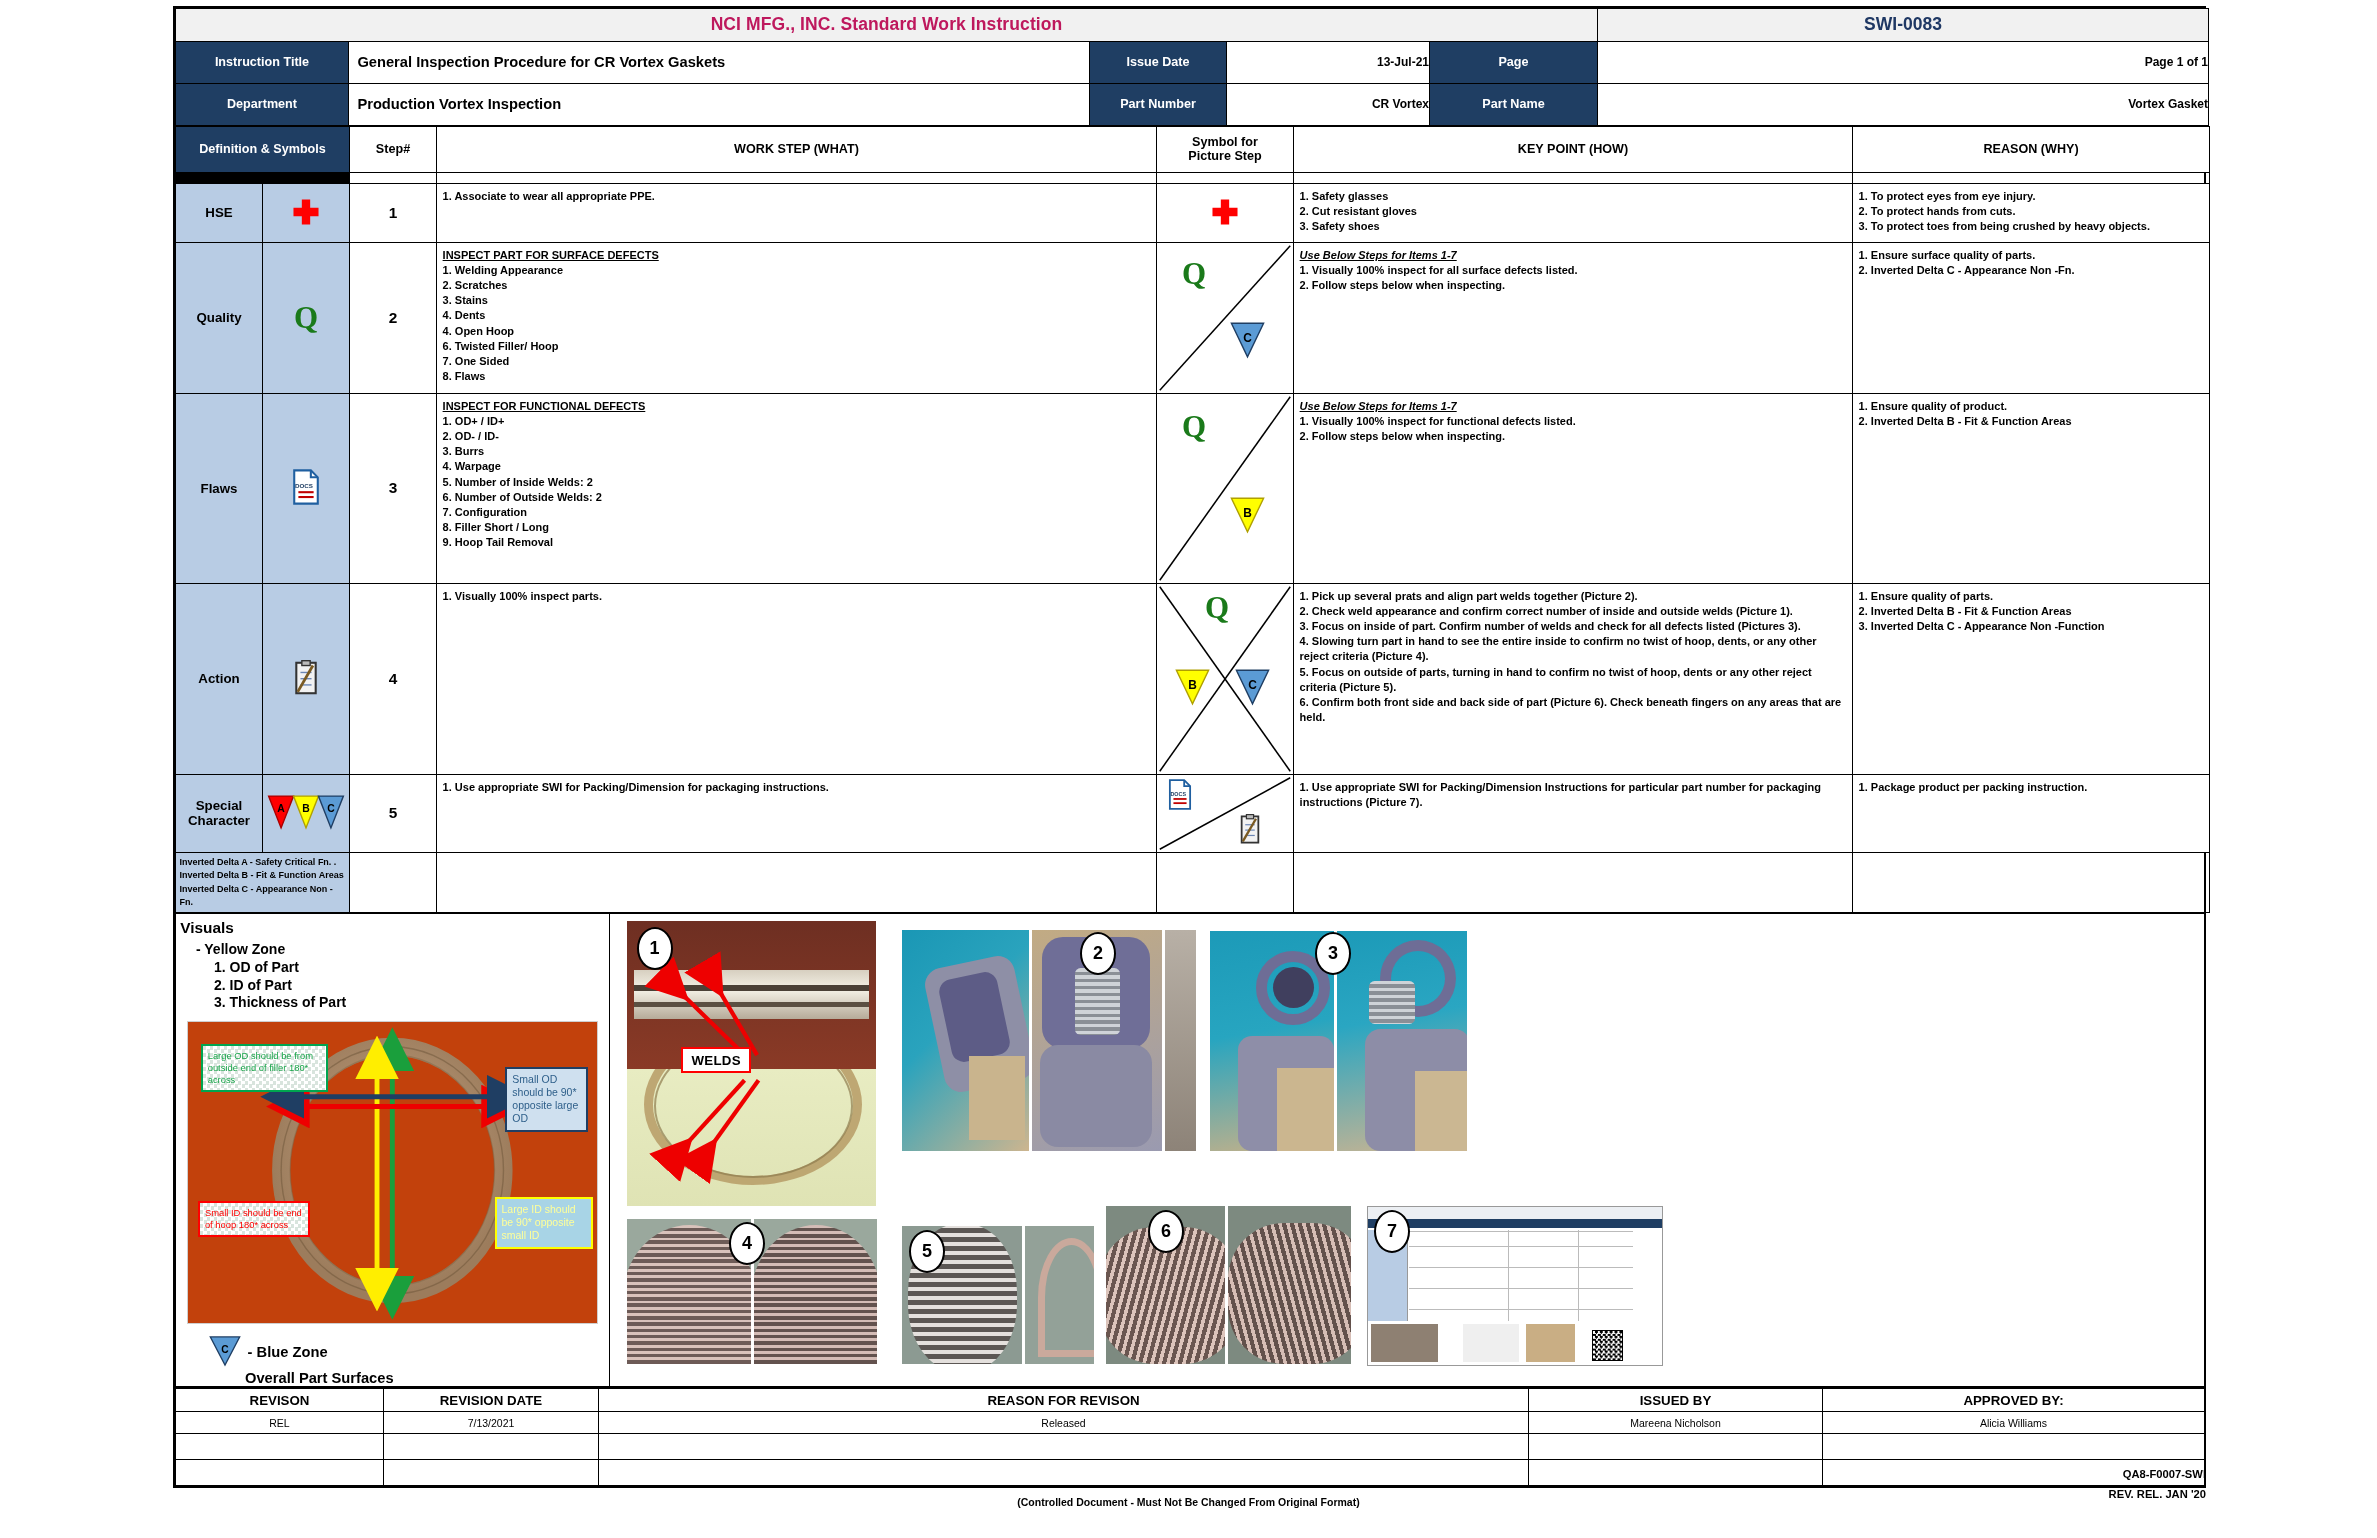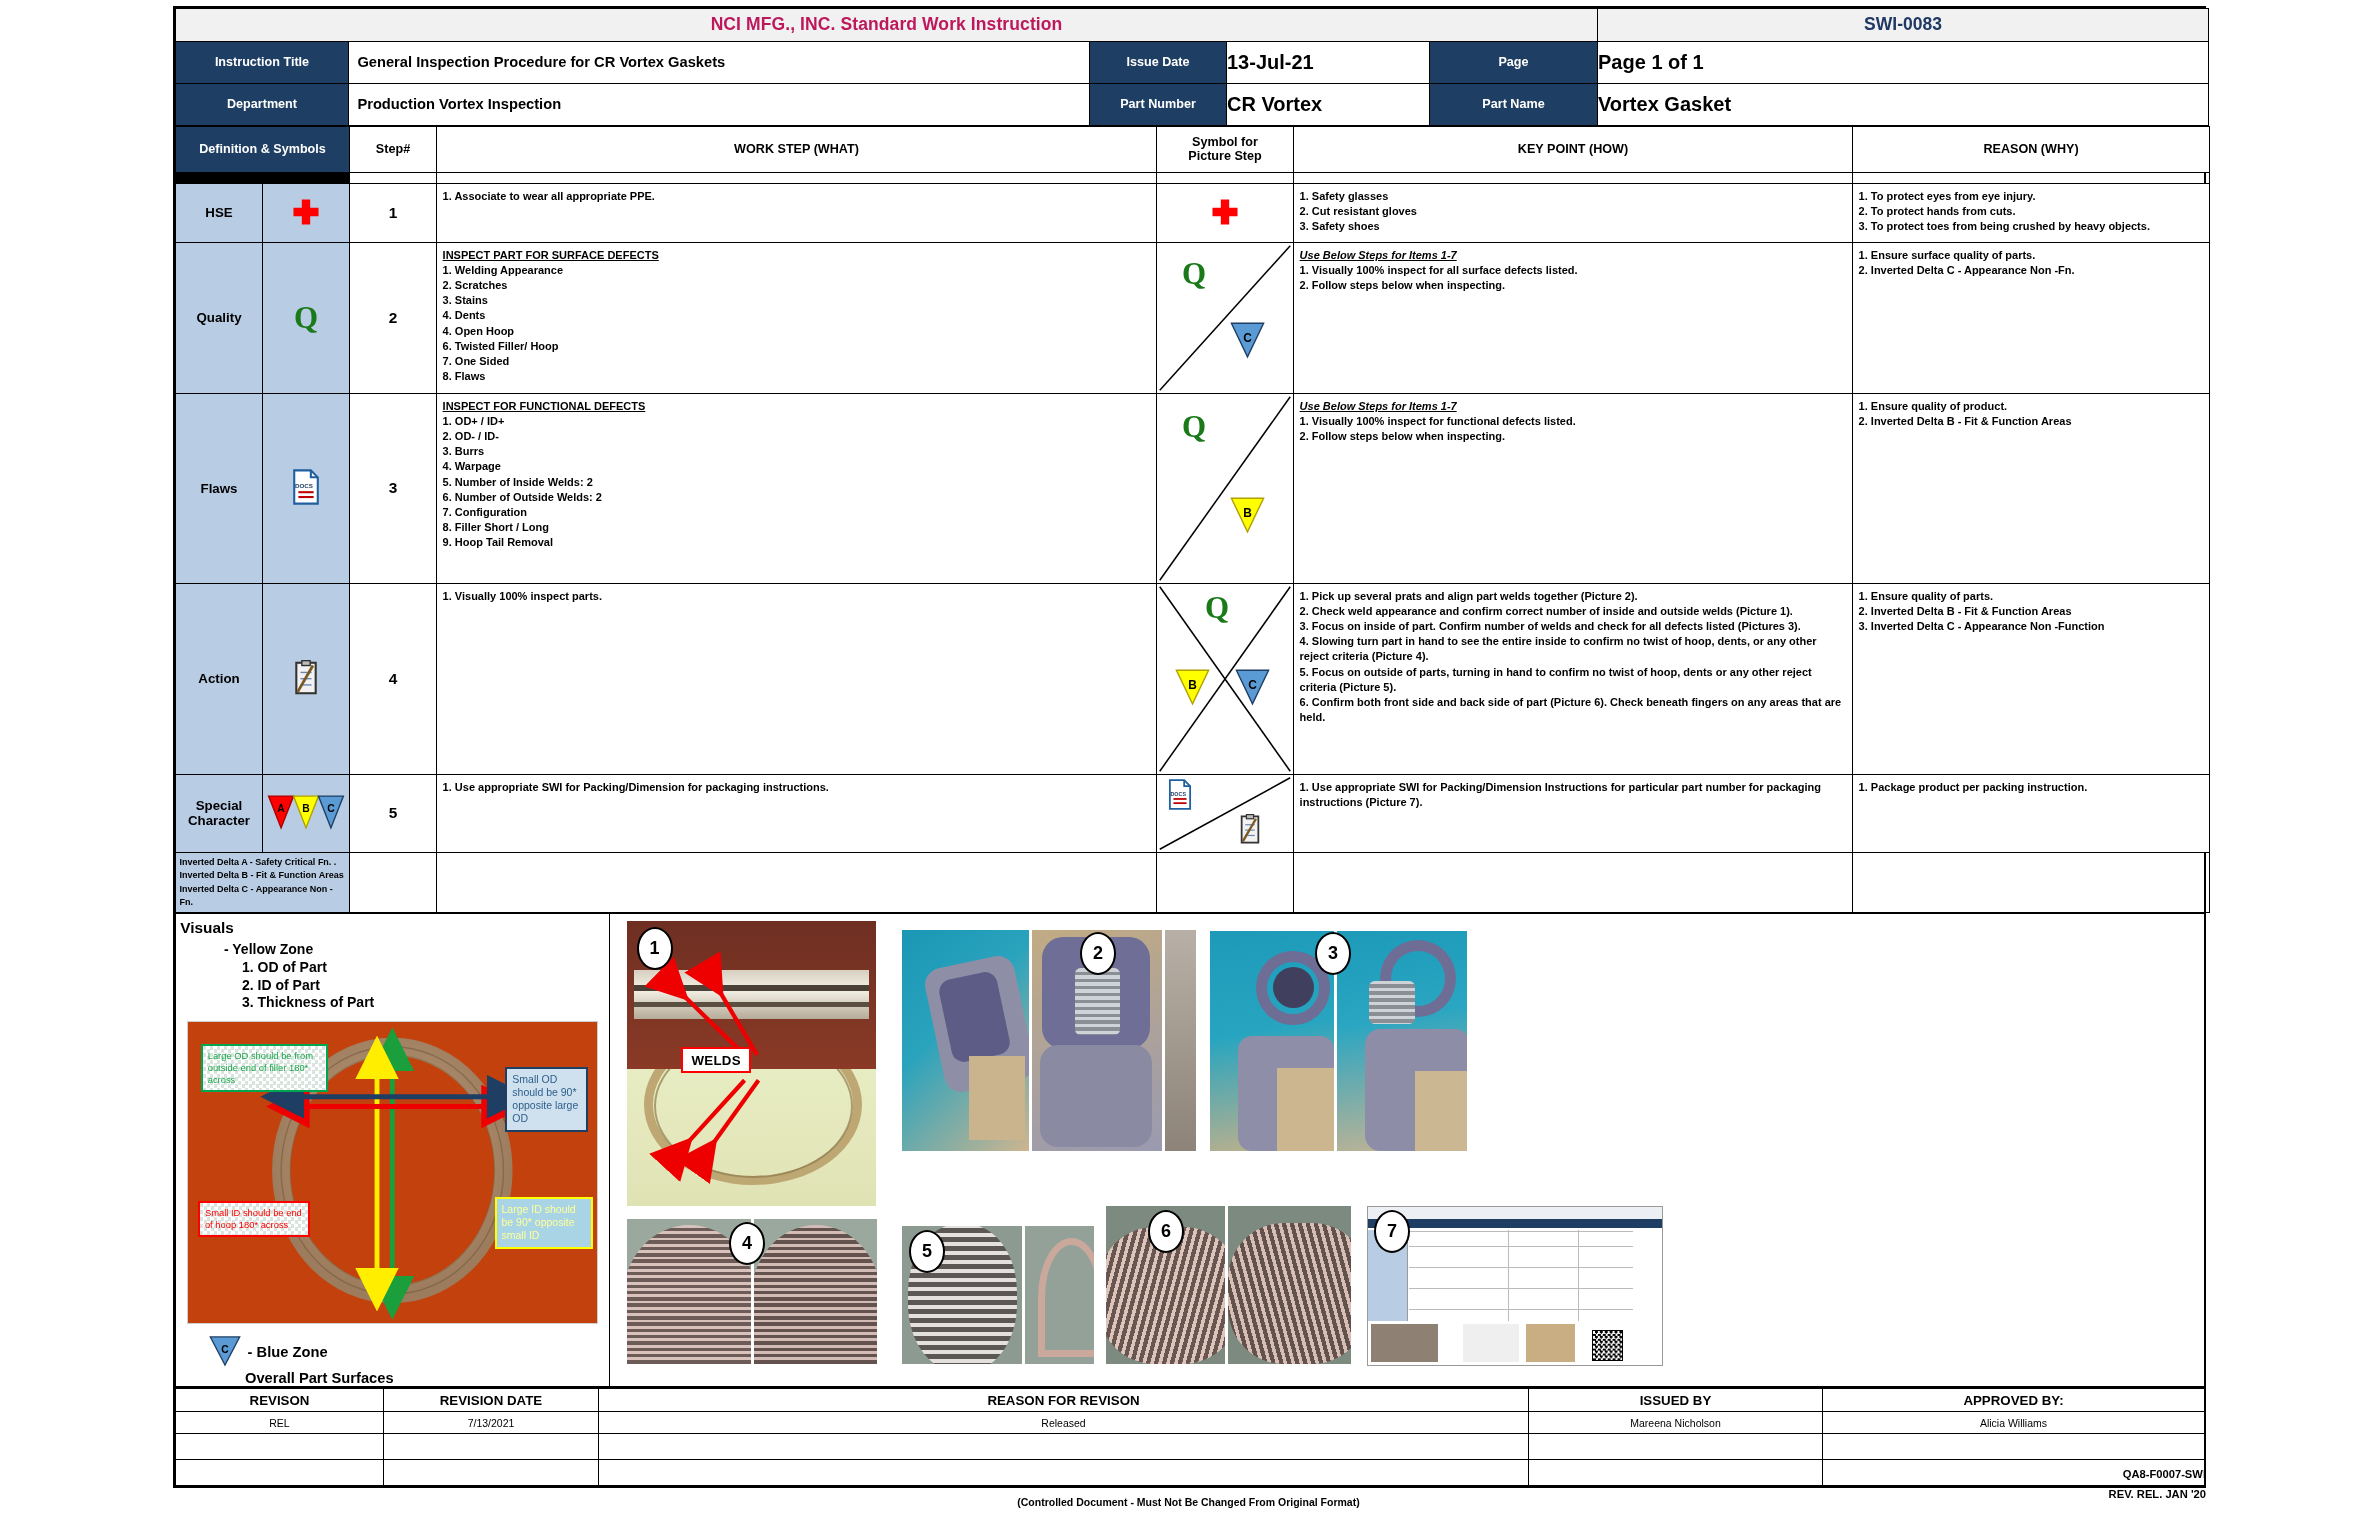--- a/index.html
+++ b/index.html
@@ -7,41 +7,41 @@
   .page{position:relative;width:2377px;height:1538px;box-sizing:border-box;padding:0;}
   .sheet{position:absolute;left:173px;top:5.6px;width:2033px;border:2.1px solid #000;box-sizing:border-box;}
 
   table{border-collapse:collapse;table-layout:fixed;width:100%;}
   td,th{border:0.7px solid #000;padding:0;vertical-align:middle;}
 
   .hdr-title{background:#f1f1f1;color:#be185d;font-size:17.5px;font-weight:bold;text-align:center;height:32px;letter-spacing:0.1px;}
   .hdr-code{background:#f1f1f1;color:#1f3864;font-size:17.5px;font-weight:bold;text-align:center;}
 
   .lbl{background:#1f3e63;color:#fff;font-weight:bold;font-size:12.6px;text-align:center;}
-  .val{background:#fff;font-weight:bold;font-size:20px;text-align:left;}
+  .val{background:#fff;font-weight:bold;font-size:12px;text-align:right;}
   .val.left{text-align:left;padding-left:8.4px;font-size:14.7px;}
 
   .colhdr{font-weight:bold;font-size:12.6px;text-align:center;background:#fff;line-height:1.15;}
   .blackcell{background:#000;}
 
   .defcell{background:#b8cce4;font-weight:bold;font-size:13.3px;text-align:center;}
   .symcell{background:#b8cce4;text-align:center;}
   .stepno{font-weight:bold;font-size:15.4px;text-align:center;background:#fff;}
   .cellbody{font-size:11px;font-weight:bold;vertical-align:top;padding:4.9px 5.6px 5.6px 5.6px;line-height:1.38;background:#fff;}
   .cellbody .hd{text-decoration:underline;}
   .cellbody .it{font-style:italic;text-decoration:underline;font-weight:bold;}
 
   .legend{background:#b8cce4;font-size:9px;font-weight:bold;line-height:1.5;padding:2.8px 3.5px;text-align:left;}
 
   
   .symbox{position:relative;width:100%;height:100%;min-height:42px;}
   .diag{position:absolute;left:0;top:0;width:100%;height:100%;}
   .glyphQ{font-family:"Liberation Serif",serif;color:#1a7a1a;font-size:31px;font-weight:bold;line-height:1;}
   .visuals-title{font-size:15.4px;font-weight:bold;padding:4.2px 0 0 4.2px;}
-  .vis-list{font-size:14px;font-weight:bold;line-height:1.28;padding-left:48px;}
+  .vis-list{font-size:14px;font-weight:bold;line-height:1.28;padding-left:20px;}
   .bluezone{font-size:14.7px;font-weight:bold;display:flex;align-items:center;gap:5.6px;padding-left:32px;}
 
   .diagram{position:relative;background:#c2410c;border:0.7px solid #cfcfcf;overflow:hidden;}
   .note{position:absolute;font-size:9.4px;line-height:1.25;padding:4.2px 4.9px;box-sizing:border-box;}
   .note.green{border:2.1px solid #00a550;color:#1aa64b;background:
      repeating-conic-gradient(#ffffff 0% 25%, #d8e4dd 0% 50%) 0 0/7px 7px;}
   .note.red{border:2.1px solid #ff0000;color:#ff0000;background:
      repeating-conic-gradient(#ffffff 0% 25%, #d8e4dd 0% 50%) 0 0/7px 7px;}
   .note.blue{border:2.1px solid #1f3e63;color:#2e5f8a;background:#cfe0ef;font-size:10.5px;}
   .note.yellowbox{border:2.1px solid #ffff00;color:#ffff99;background:#a8d4e6;font-size:10.5px;}

